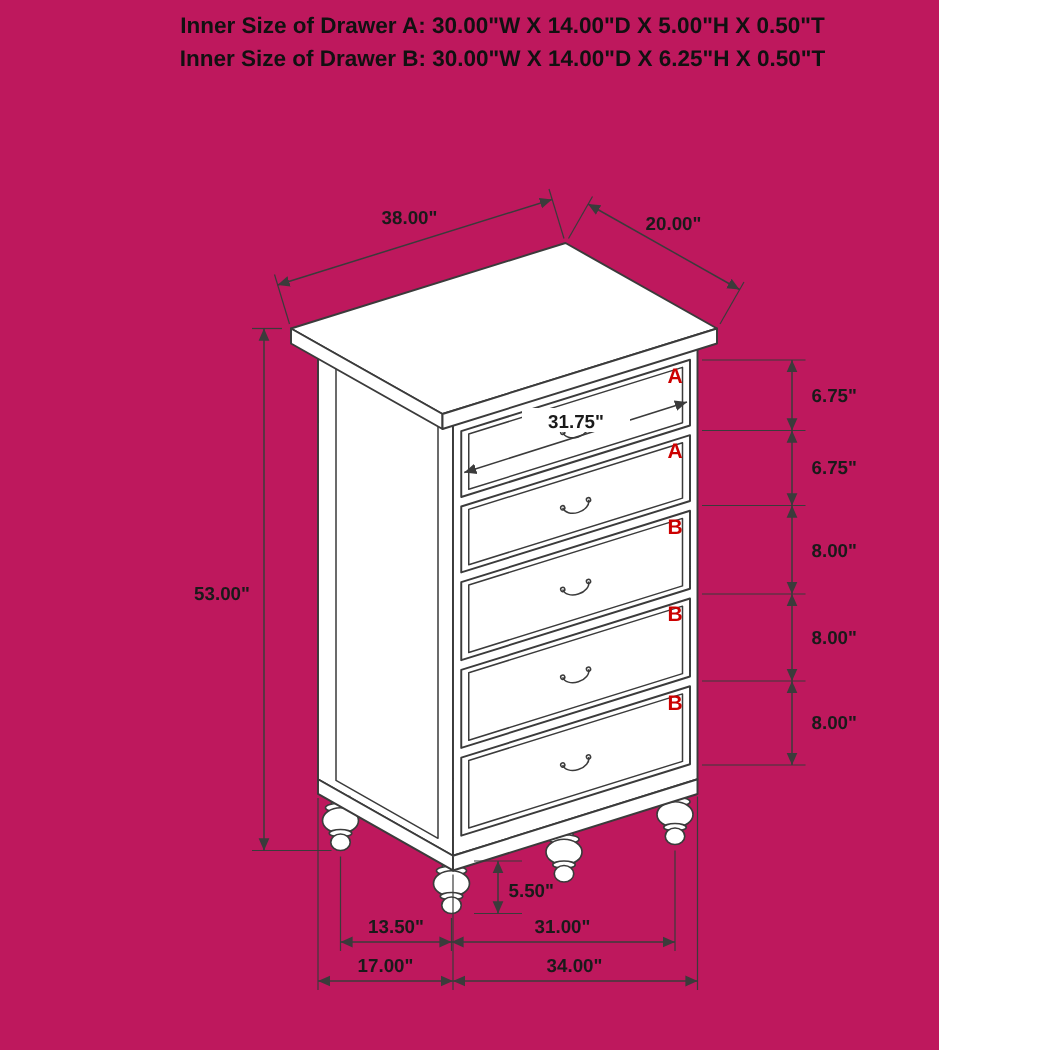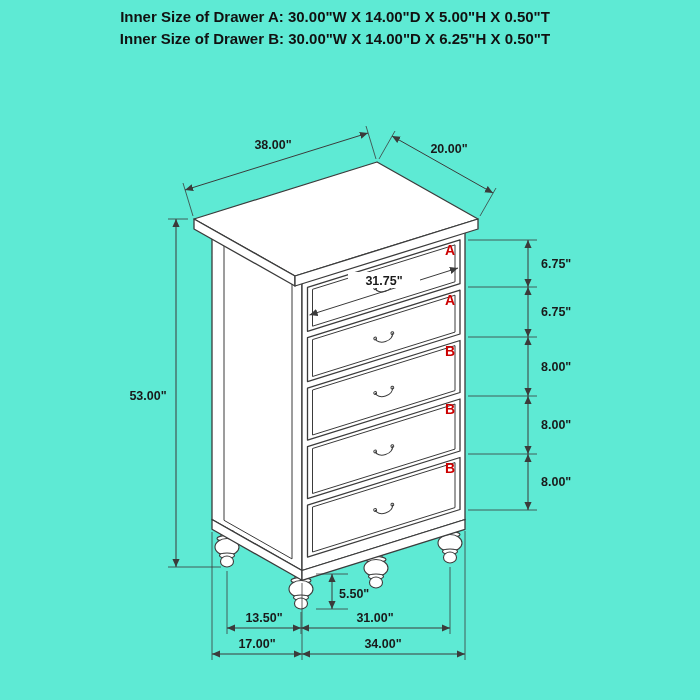--- a/index.html
+++ b/index.html
@@ -1,16 +1,16 @@
 <!DOCTYPE html>
 <html><head>
 <meta charset="utf-8">
 <style>
   html,body{margin:0;padding:0;background:#ffffff;}
-  #canvas{position:relative;width:700px;height:700px;background:#5eead4;overflow:hidden;}
+  #canvas{position:relative;width:626px;height:700px;background:#be185d;overflow:hidden;}
   svg{display:block;}
   .hdr{font:bold 15px "Liberation Sans",sans-serif;fill:#111111;}
   .dim-label{font:bold 12.5px "Liberation Sans",sans-serif;fill:#1a1a1a;}
   .drw-label{font:bold 14px "Liberation Sans",sans-serif;fill:#cc0000;}
   .mid{text-anchor:middle;}
   .st{text-anchor:start;}
   .outline{fill:#ffffff;stroke:#3b3b3b;stroke-width:1.3;stroke-linejoin:round;}
   .detail{fill:none;stroke:#3b3b3b;stroke-width:1;stroke-linejoin:round;}
   .dimline{fill:none;stroke:#3b3b3b;stroke-width:1;}
   .extline{fill:none;stroke:#3b3b3b;stroke-width:0.8;}

